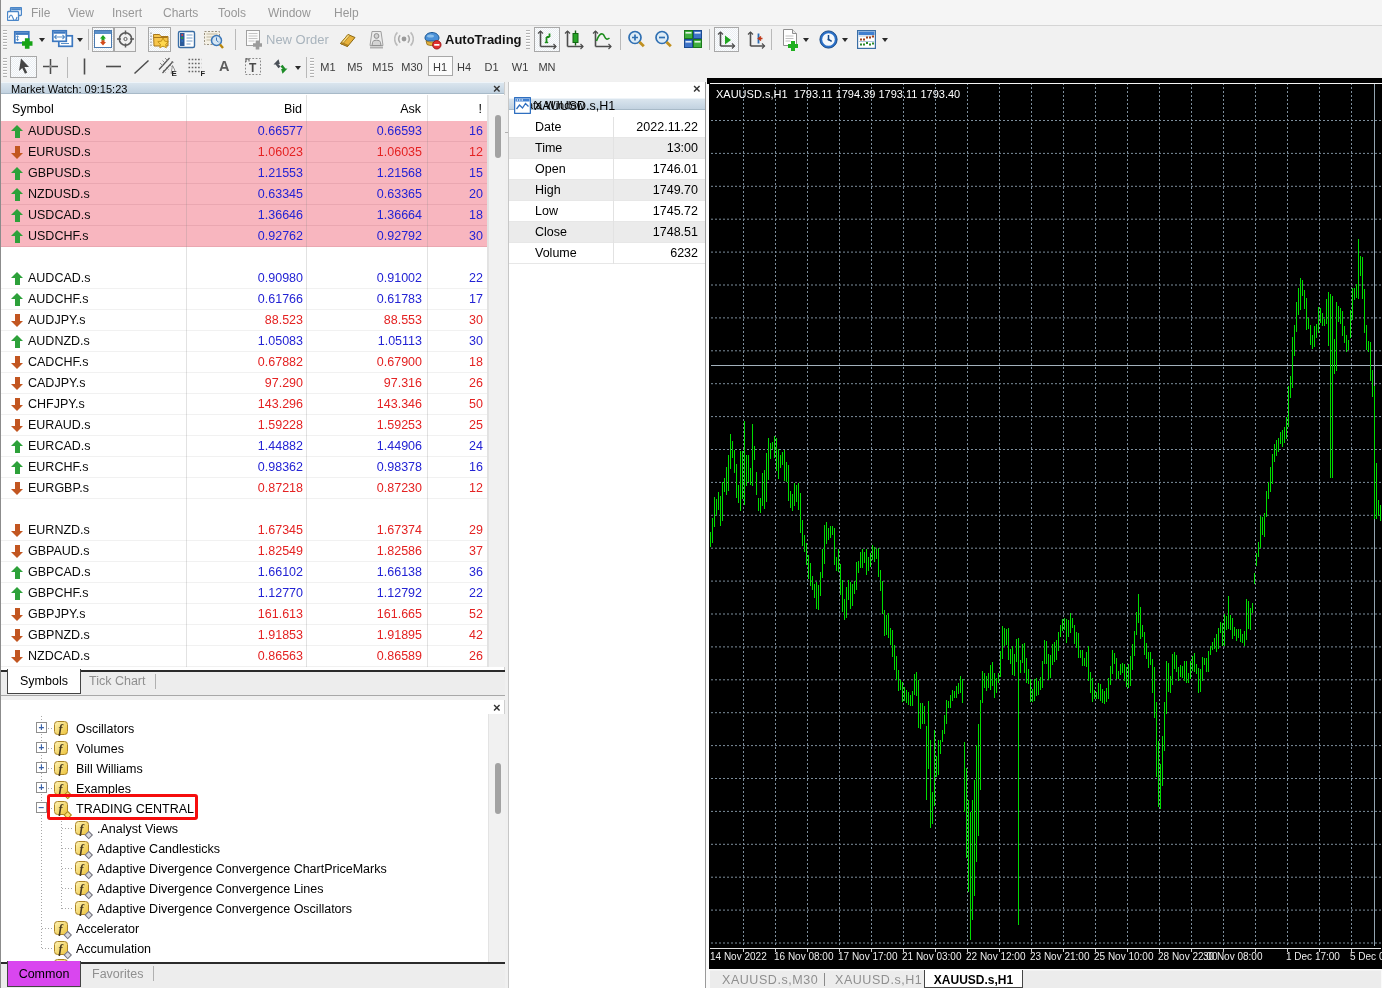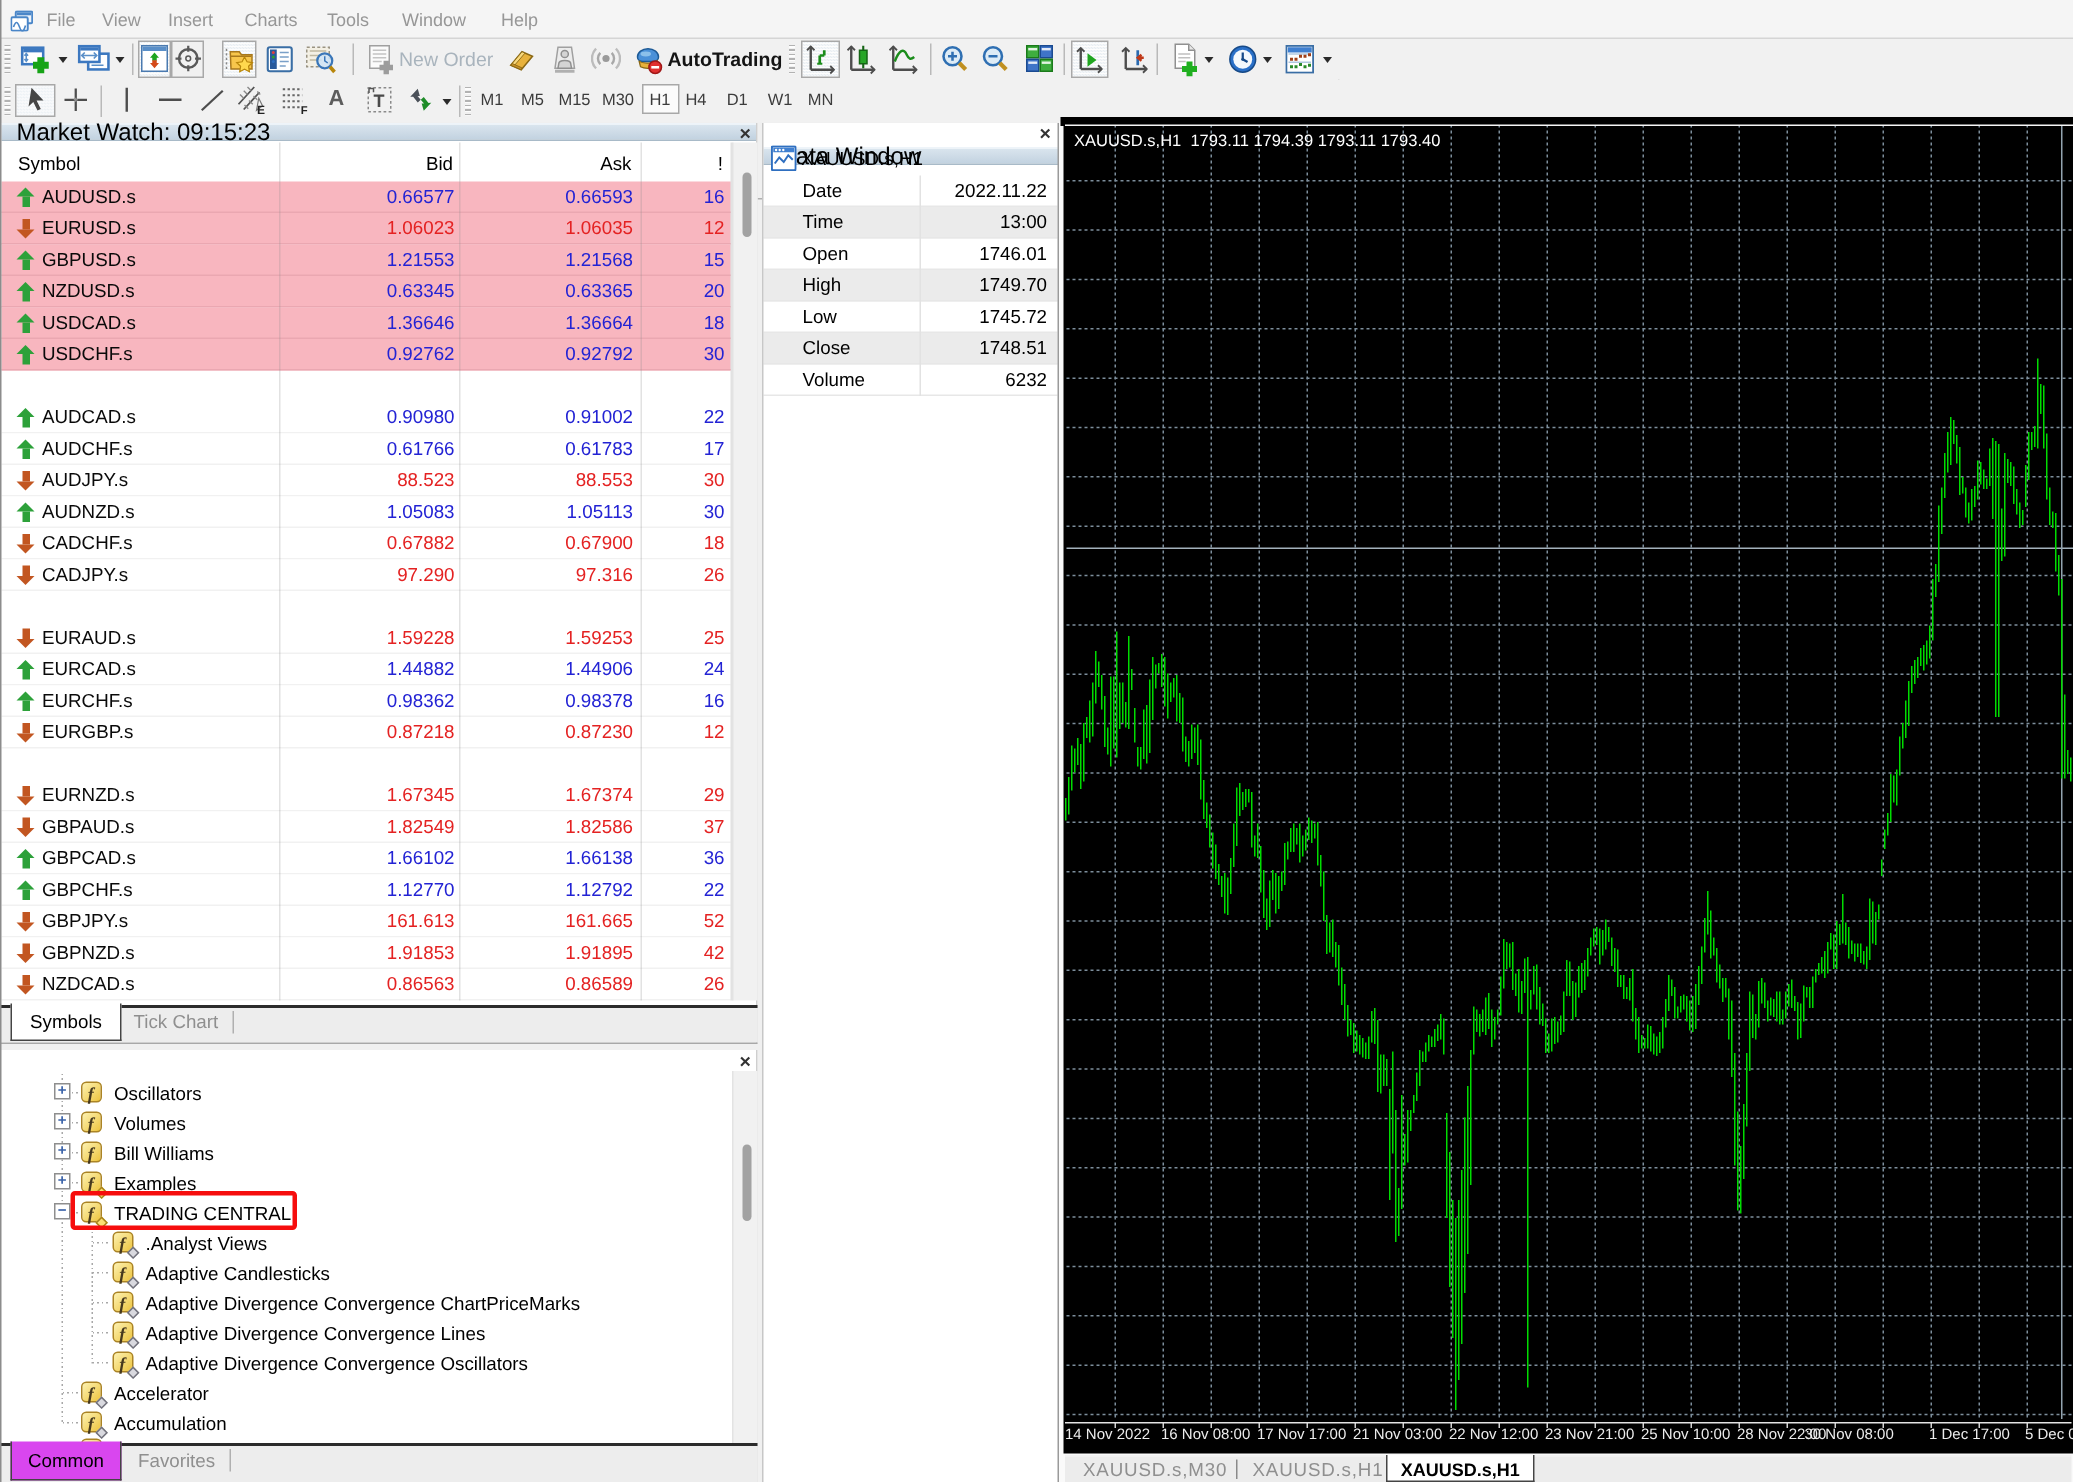--- a/index.html
+++ b/index.html
@@ -6,21 +6,21 @@
 #menu{position:absolute;left:0;top:0;width:1382px;height:26px;background:#f5f5f5;border-bottom:1px solid #d5d5d5}
 #menu span{position:absolute;top:6px;font-size:12px;color:#979797}
 #tb1{position:absolute;left:0;top:26px;width:1382px;height:27px;background:#f1f1f1}
 #tb2{position:absolute;left:0;top:53px;width:1382px;height:28px;background:#f1f1f1}
 .grip{position:absolute;width:4px;background-image:repeating-linear-gradient(180deg,#b2b2b2 0 1px,#fdfdfd 1px 2px,transparent 2px 3px)}
 .tsep{position:absolute;width:1px;background:#b9b9b9}
 .bedge{position:absolute;background:#b0b0b0}
 .press{position:absolute;border:1px solid #a8a8a8;background:#fdfdfd;background-image:conic-gradient(#e9eef3 25%,transparent 0 50%,#e9eef3 0 75%,transparent 0);background-size:2px 2px}
 .drop{position:absolute;width:0;height:0;border-left:3.5px solid transparent;border-right:3.5px solid transparent;border-top:4px solid #2a2a2a}
 .tftxt{position:absolute;font-size:11px;color:#3c3c3c;text-align:center}
-.ptitle{position:absolute;background:linear-gradient(#dae5ee,#c2d2e0);border-top:1px solid #eef4f9;border-bottom:1px solid #a8bac8;font-size:16px;color:#000;padding:0 0 0 10px;line-height:12px}
+.ptitle{position:absolute;background:linear-gradient(#dae5ee,#c2d2e0);border-top:1px solid #eef4f9;border-bottom:1px solid #a8bac8;font-size:11px;color:#000;padding:0 0 0 10px;line-height:12px}
 .pclose{position:absolute;font-size:13px;color:#333;font-weight:bold;line-height:12px}
 #mw{position:absolute;left:0;top:82px;width:505px;height:614px;background:#fff;border-right:1px solid #cfcfcf}
 .mwhdr span{position:absolute;top:20px;font-size:12.5px;color:#000}
 .mwr{position:absolute;left:1px;width:486px;height:21px;background:#fff;border-bottom:1px solid #f1f1f1}
 .mwr.pink{background:#f8b6bf;border-bottom:1px solid #eaa7b1}
 .sym{position:absolute;left:27px;top:3px;font-size:12.5px;color:#0a0a0a}
 .nv{position:absolute;top:3px;font-size:12.5px;text-align:right}
 .aru,.ard{position:absolute;left:10px;top:4px;width:12px;height:13px}
 .aru i{position:absolute;left:0;top:0;border-left:6px solid transparent;border-right:6px solid transparent;border-bottom:6.5px solid #2da13a}
 .aru b{position:absolute;left:3.5px;top:6px;width:5px;height:7px;background:#2da13a}
@@ -411,20 +411,30 @@
     </div>
 <div class="mwr" style="top:291px">
       <span class="ard">
         <i></i>
         <b></b>
       </span>
       <span class="sym">CADJPY.s</span>
       <span class="nv" style="left:187px;width:115px;color:#e42222">97.290</span>
       <span class="nv" style="left:307px;width:114px;color:#e42222">97.316</span>
       <span class="nv" style="left:428px;width:54px;color:#e42222">26</span>
+    </div>
+<div class="mwr" style="top:312px">
+      <span class="ard">
+        <i></i>
+        <b></b>
+      </span>
+      <span class="sym">CHFJPY.s</span>
+      <span class="nv" style="left:187px;width:115px;color:#e42222">143.296</span>
+      <span class="nv" style="left:307px;width:114px;color:#e42222">143.346</span>
+      <span class="nv" style="left:428px;width:54px;color:#e42222">50</span>
     </div>
 <div class="mwr" style="top:333px">
       <span class="ard">
         <i></i>
         <b></b>
       </span>
       <span class="sym">EURAUD.s</span>
       <span class="nv" style="left:187px;width:115px;color:#e42222">1.59228</span>
       <span class="nv" style="left:307px;width:114px;color:#e42222">1.59253</span>
       <span class="nv" style="left:428px;width:54px;color:#e42222">25</span>

